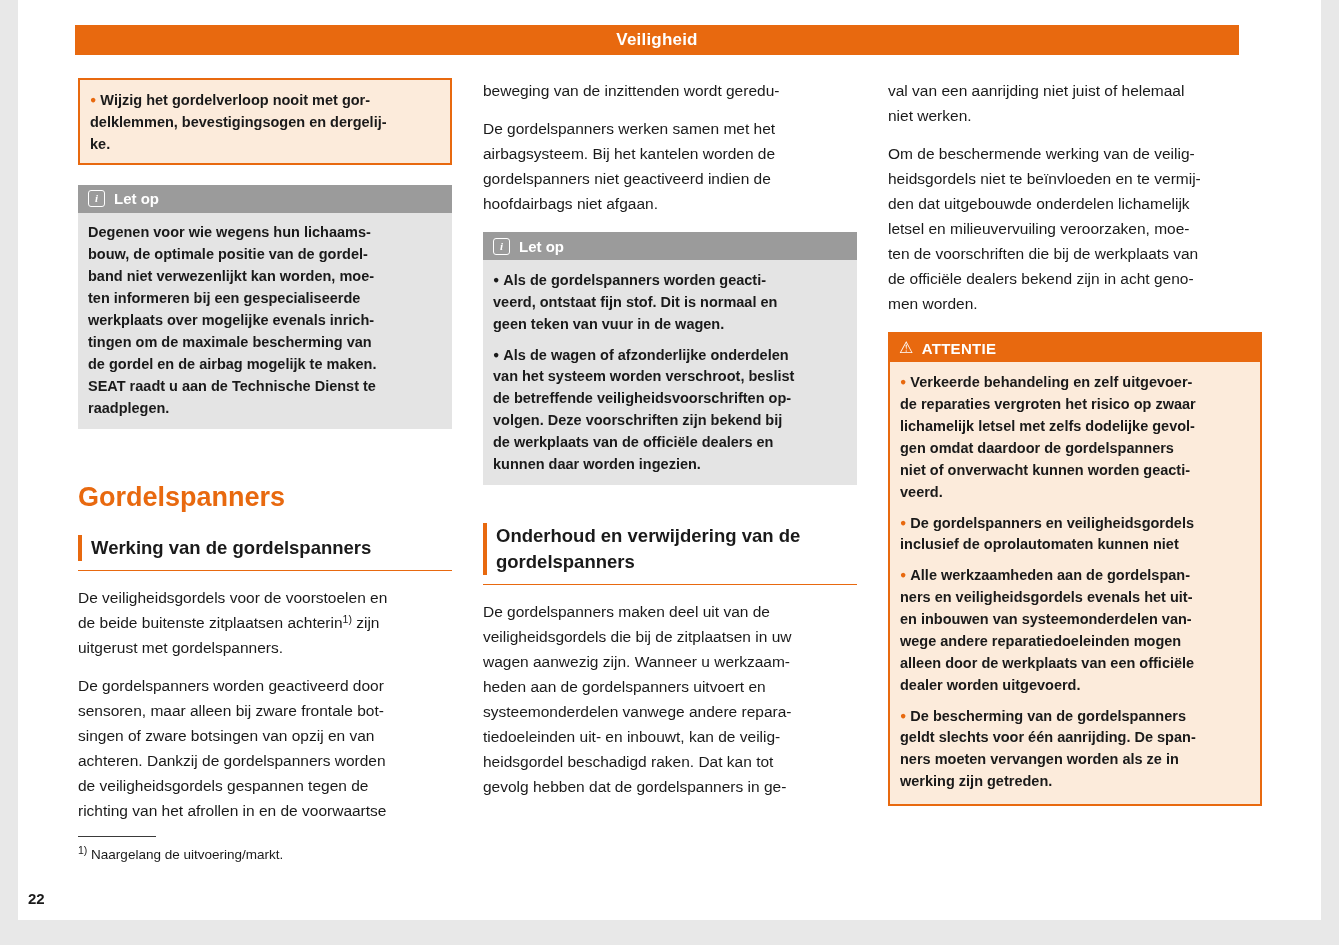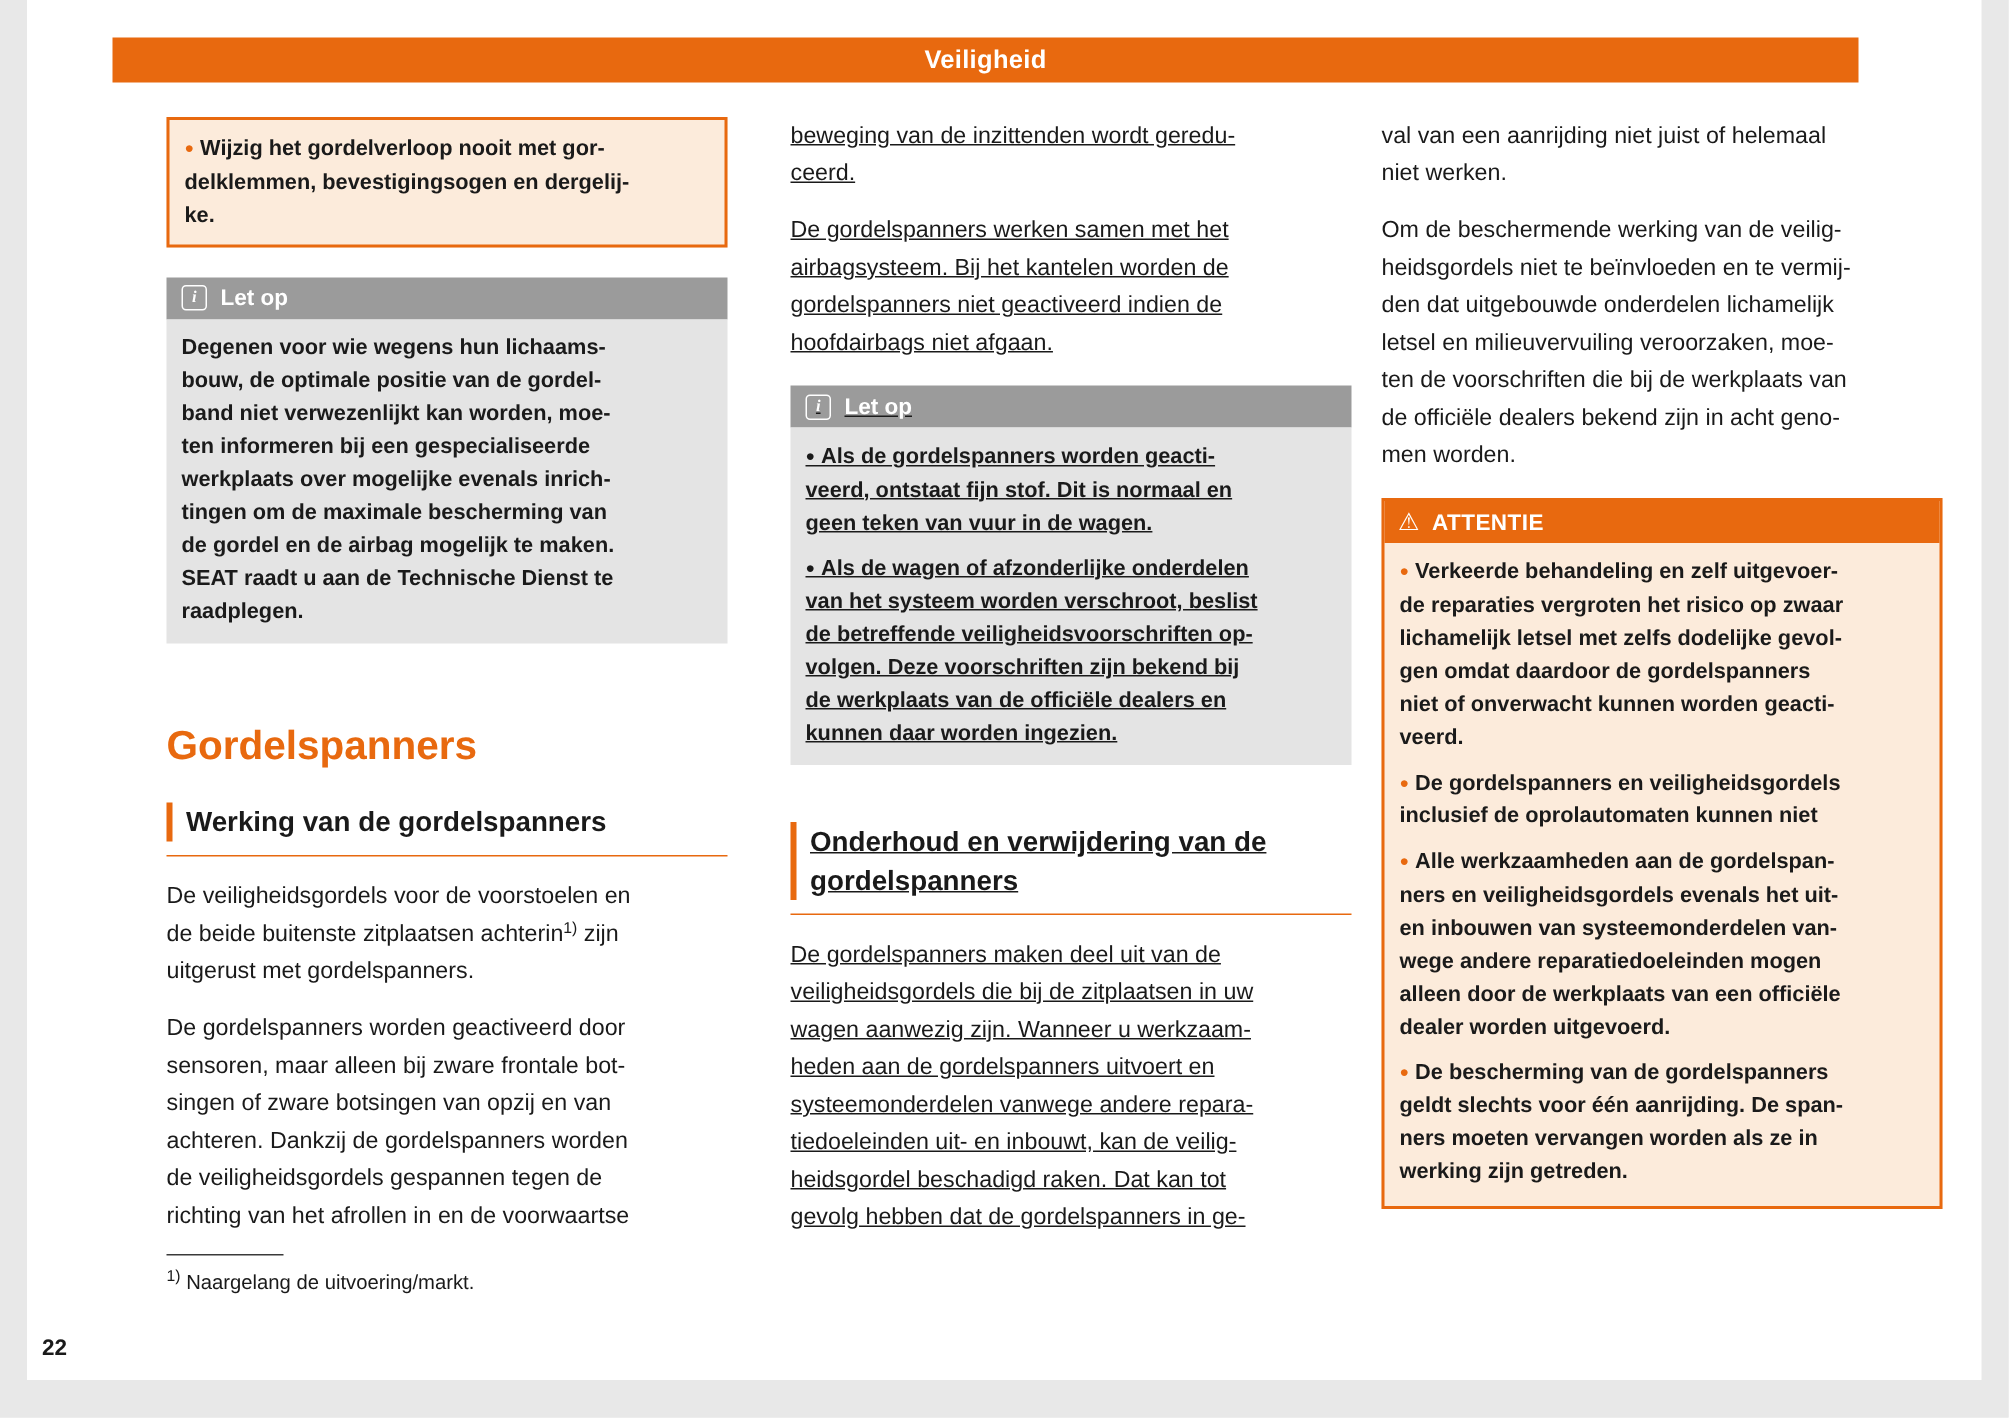--- a/index.html
+++ b/index.html
@@ -10,23 +10,23 @@
   }
   .viewer { position:relative; width:1339px; height:945px; background:#e8e8e8; overflow:hidden; }
   .sheet  { position:absolute; left:18px; top:0; width:1303px; height:920px; background:#ffffff; }
 
   .titlebar {
     position:absolute; left:57px; top:25px; width:1164px; height:30px;
     background:#e8690f; color:#ffffff; font-weight:bold; font-size:17px;
     display:flex; align-items:center; justify-content:center; letter-spacing:0.2px;
   }
 
-  .col { position:absolute; top:78px; width:374px; font-size:15.5px; line-height:25px;margin-left:33px; }
+  .col { position:absolute; top:78px; width:374px; font-size:15.5px; line-height:25px; }
   .col-left  { left:60px; }
-  .col-mid   { left:476px;text-decoration:underline; }
+  .col-mid   { left:465px; }
   .col-right { left:870px; }
 
   .tline { text-align:left; }
 
   
   .obox {
     border:2px solid #e8690f; background:#fcebdb;
     padding:8px 10px; font-weight:bold; font-size:14.5px; line-height:22px;
   }
   .obox .bullet { color:#e8690f; }
@@ -153,21 +153,20 @@
         <div class="fn-text">
           <sup>1)</sup>
           <span>Naargelang de uitvoering/markt.</span>
         </div>
       </div>
     </div>
 
     <div class="col col-mid">
       <div class="para">
           <div class="tline">beweging van de inzittenden wordt geredu-</div>
-          <div class="tline">ceerd.</div>
         </div>
       <div class="para">
           <div class="tline">De gordelspanners werken samen met het</div>
           <div class="tline">airbagsysteem. Bij het kantelen worden de</div>
           <div class="tline">gordelspanners niet geactiveerd indien de</div>
           <div class="tline">hoofdairbags niet afgaan.</div>
         </div>
 
       <div class="note" style="margin-top:16px;">
         <div class="note-head">

